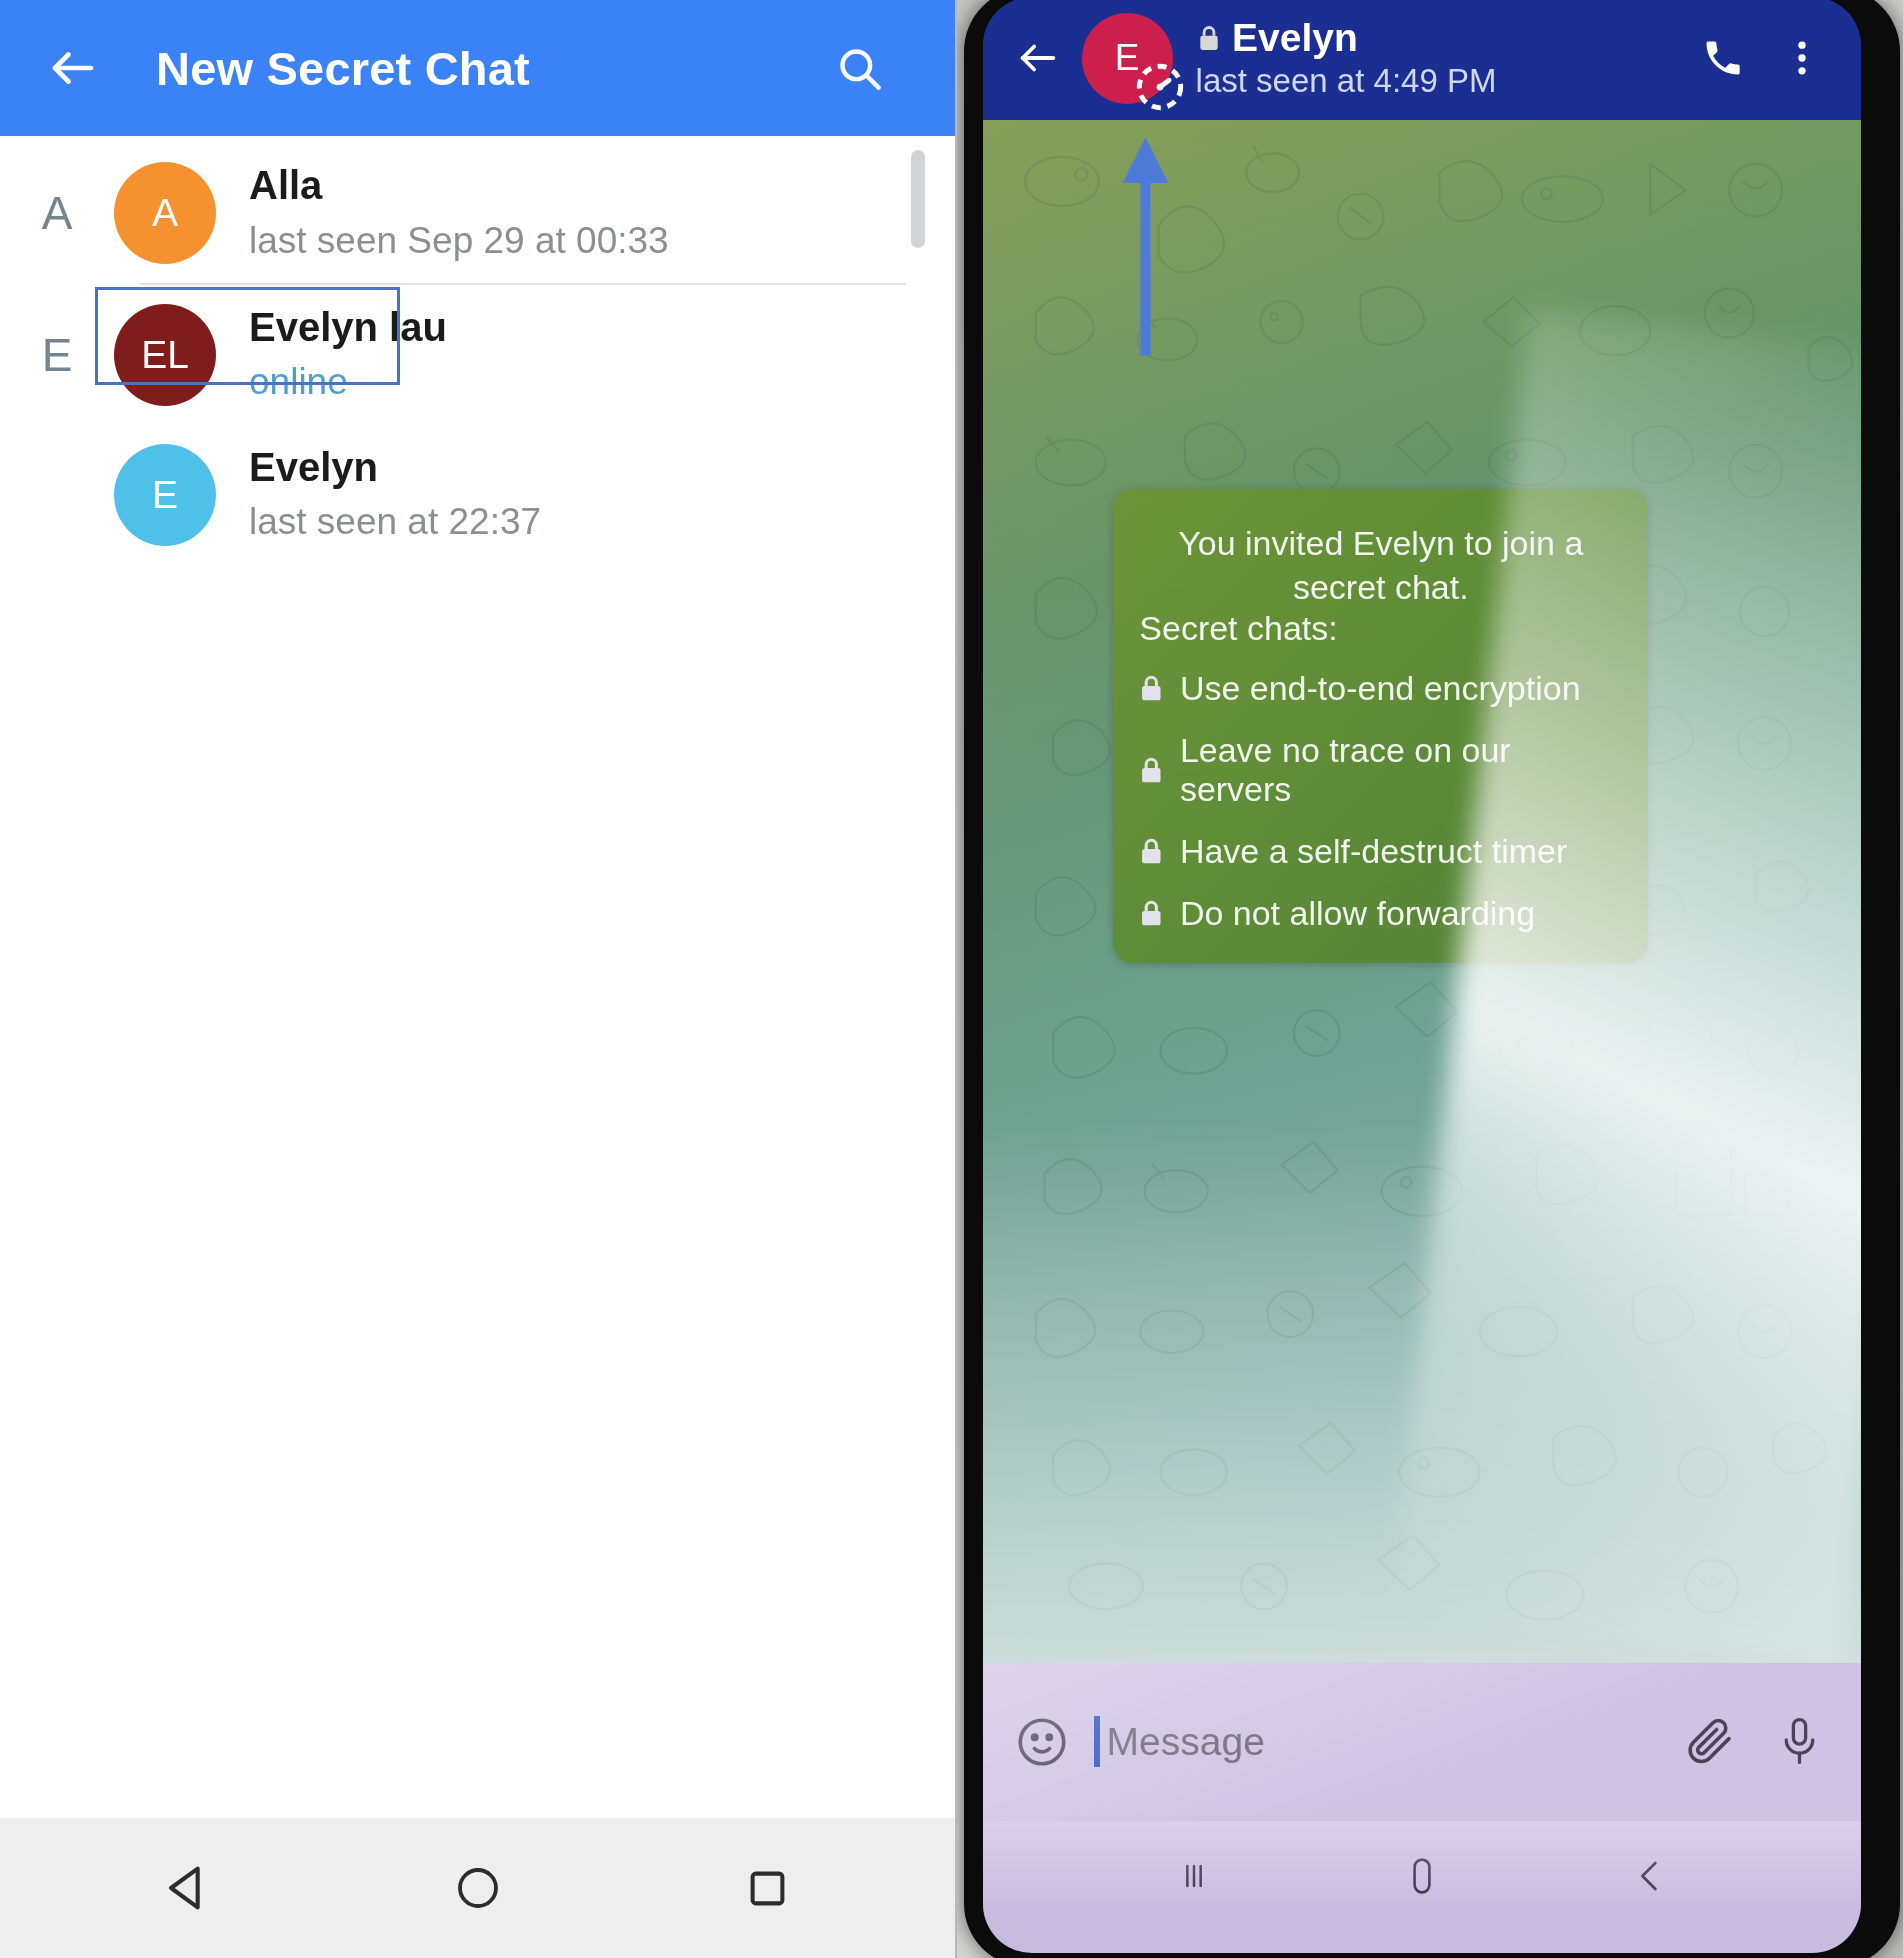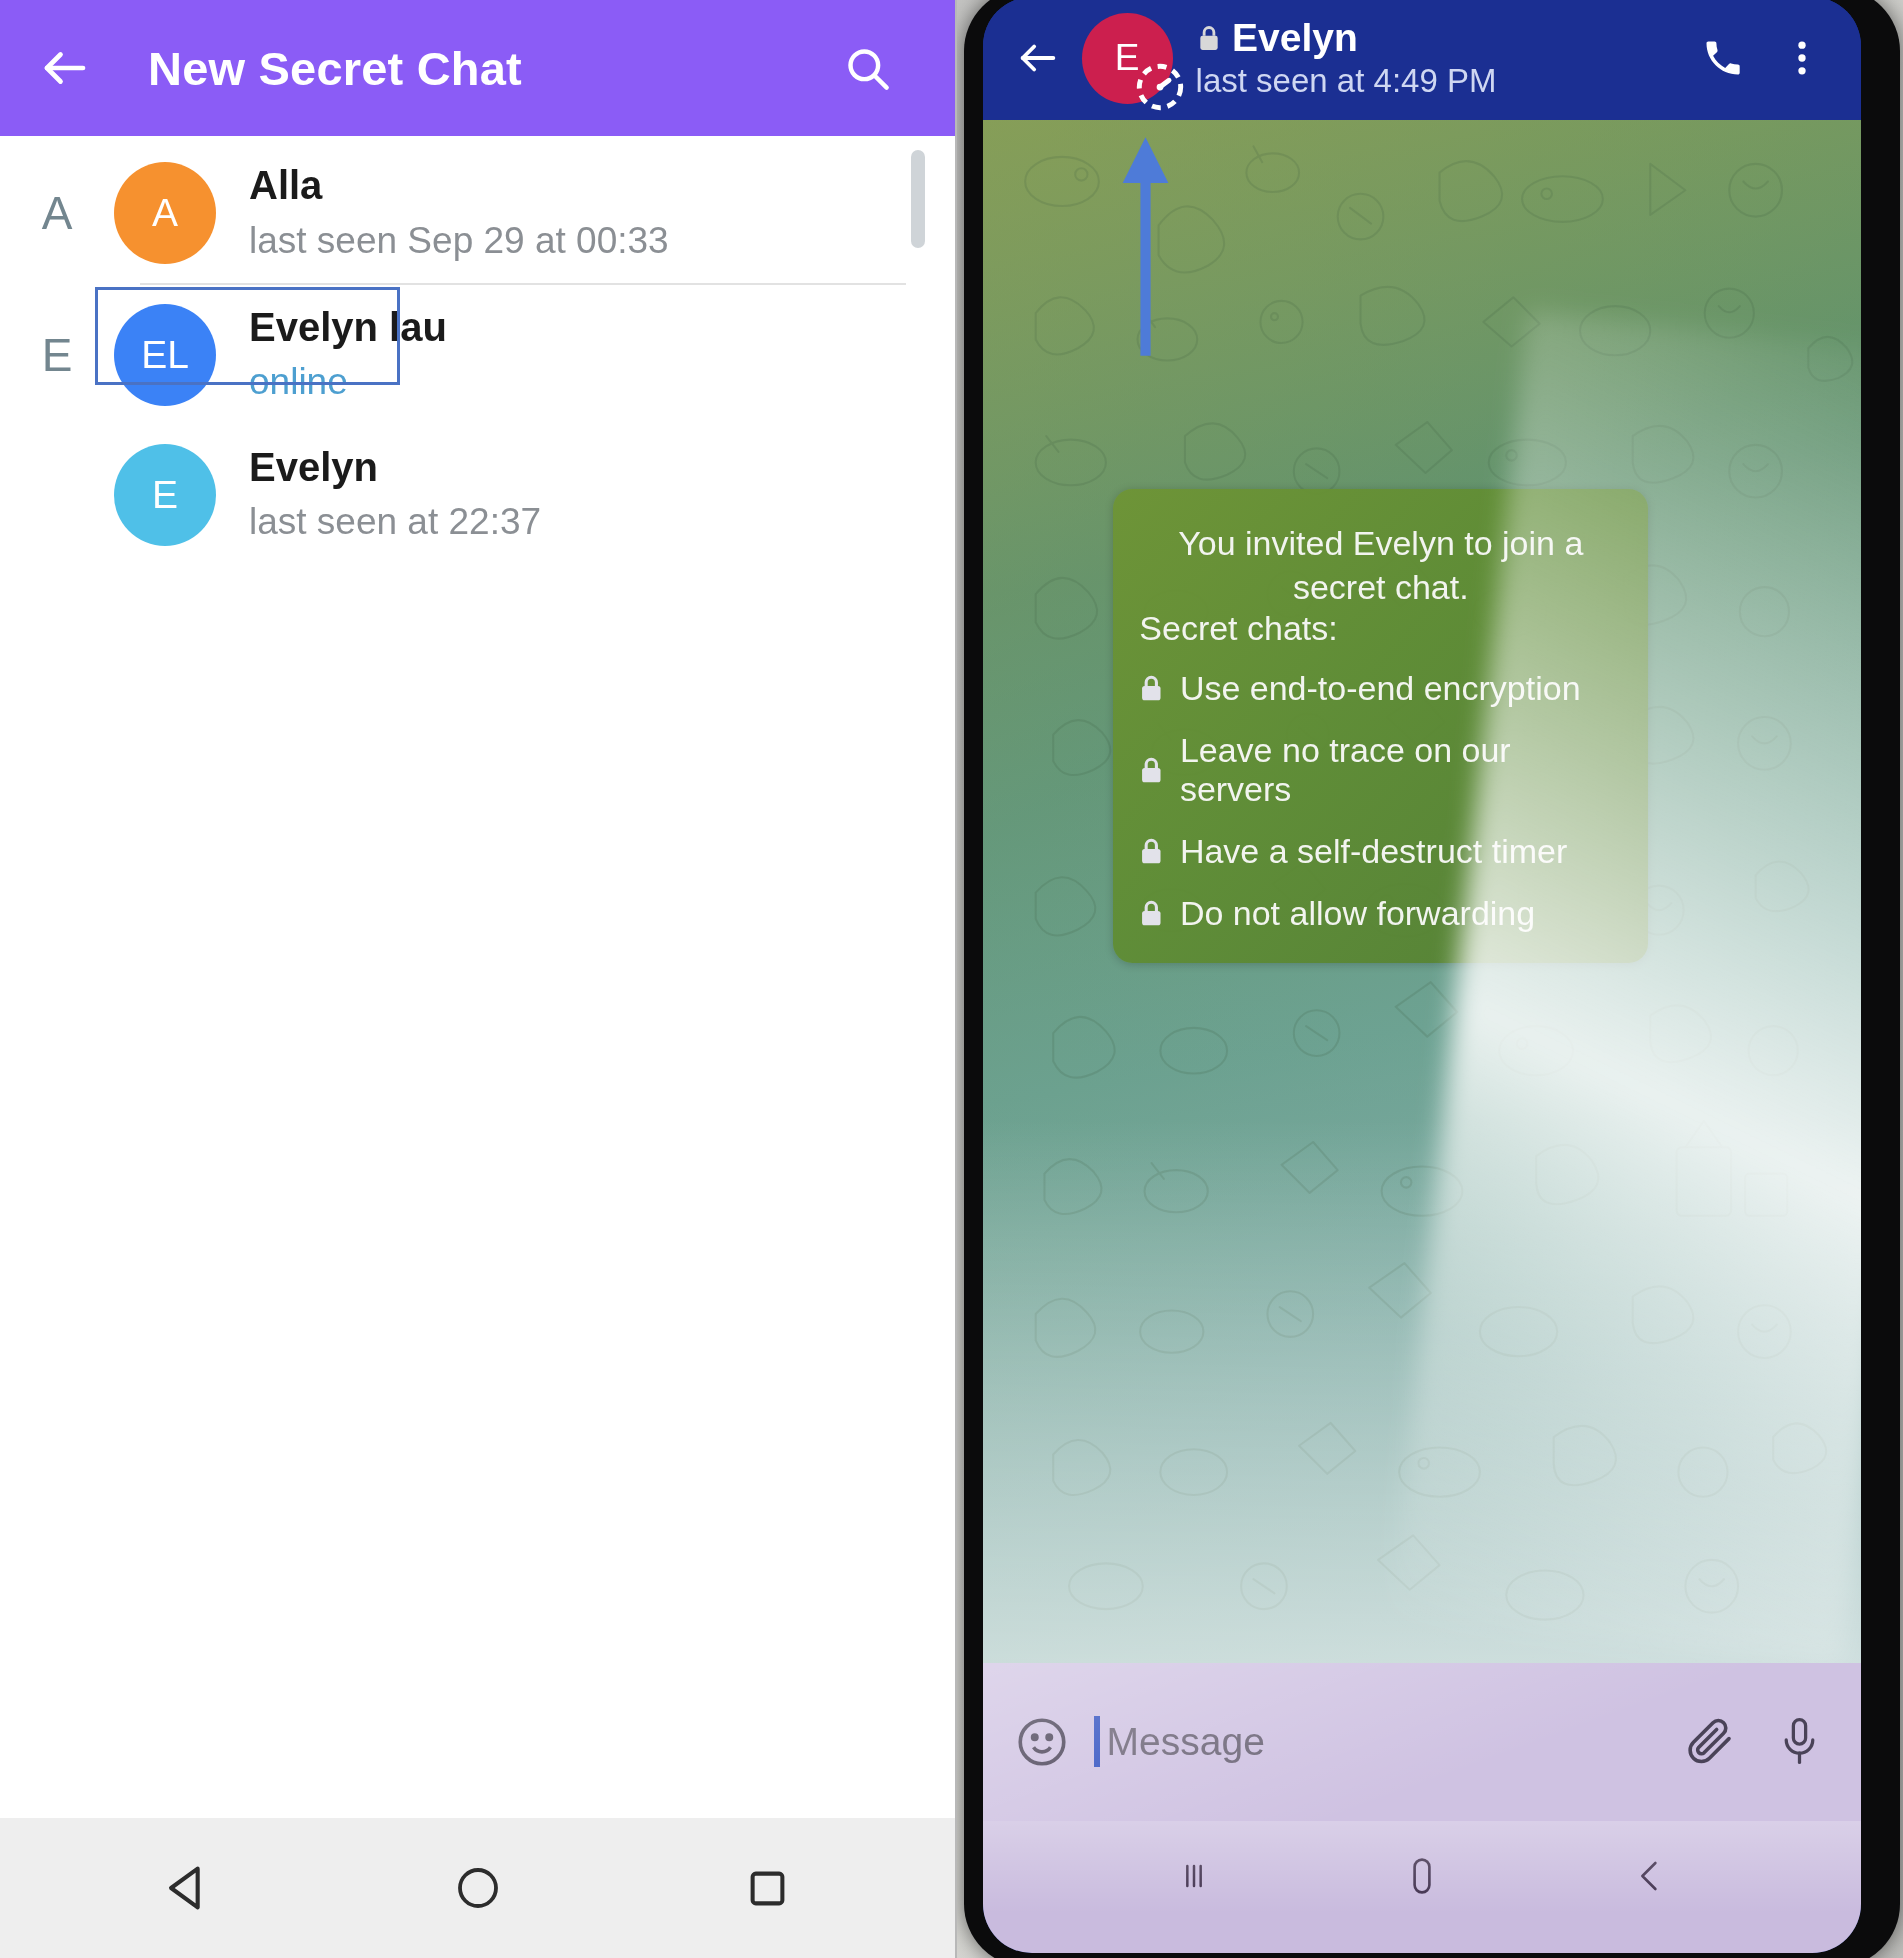--- a/index.html
+++ b/index.html
@@ -10,22 +10,22 @@
   }
   .screen { position: relative; width: 1903px; height: 1958px; display: flex; }
 
   
   .left-pane {
     position: relative; width: 957px; height: 1958px;
     background: #ffffff; display: flex; flex-direction: column;
     border-right: 2.6px solid #b8b8b8;
   }
   .appbar {
-    height: 136px; background: #8b5cf6; display: flex; align-items: center;
-    padding: 0 27px; flex: 0 0 136px; position: relative;
+    height: 136px; background: #3b82f6; display: flex; align-items: center;
+    padding: 0 35px; flex: 0 0 136px; position: relative;
   }
   .appbar-back { width: 75px; height: 75px; display:flex; align-items:center; justify-content:center; cursor:pointer; }
   .appbar-title {
     color: #ffffff; font-size: 47px; font-weight: 700; margin-left: 46px;
     letter-spacing: 0.2px; white-space: nowrap;
   }
   .appbar-spacer { flex: 1 1 auto; }
   .appbar-search { width: 75px; height: 75px; display:flex; align-items:center; justify-content:center; cursor:pointer; margin-right: 23px; }
 
   .contacts { position: relative; flex: 1 1 auto; background: #fff; overflow: hidden; padding-top: 7px; }
@@ -181,21 +181,21 @@
         <div class="contact-text">
           <div class="contact-name">Alla</div>
           <div class="contact-status">last seen Sep 29 at 00:33</div>
         </div>
       </div>
 
       <div class="divider"></div>
 
       <div class="contact-row sel-wrap">
         <div class="letter-gutter">E</div>
-        <div class="avatar" style="background:#3b82f6">
+        <div class="avatar" style="background:#7f1d1d">
           <span>EL</span>
         </div>
         <div class="contact-text">
           <div class="contact-name">Evelyn lau</div>
           <div class="contact-status online">online</div>
         </div>
         <div class="sel-box"></div>
       </div>
 
       <div class="contact-row">

